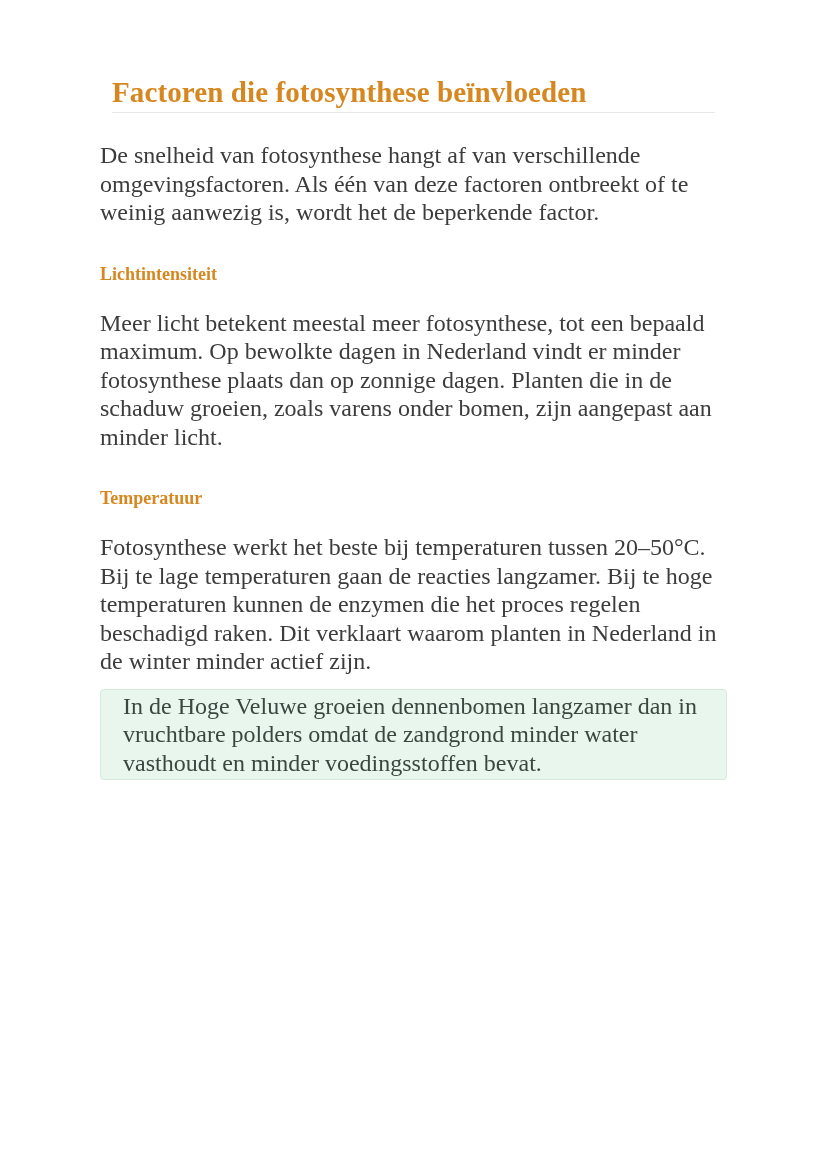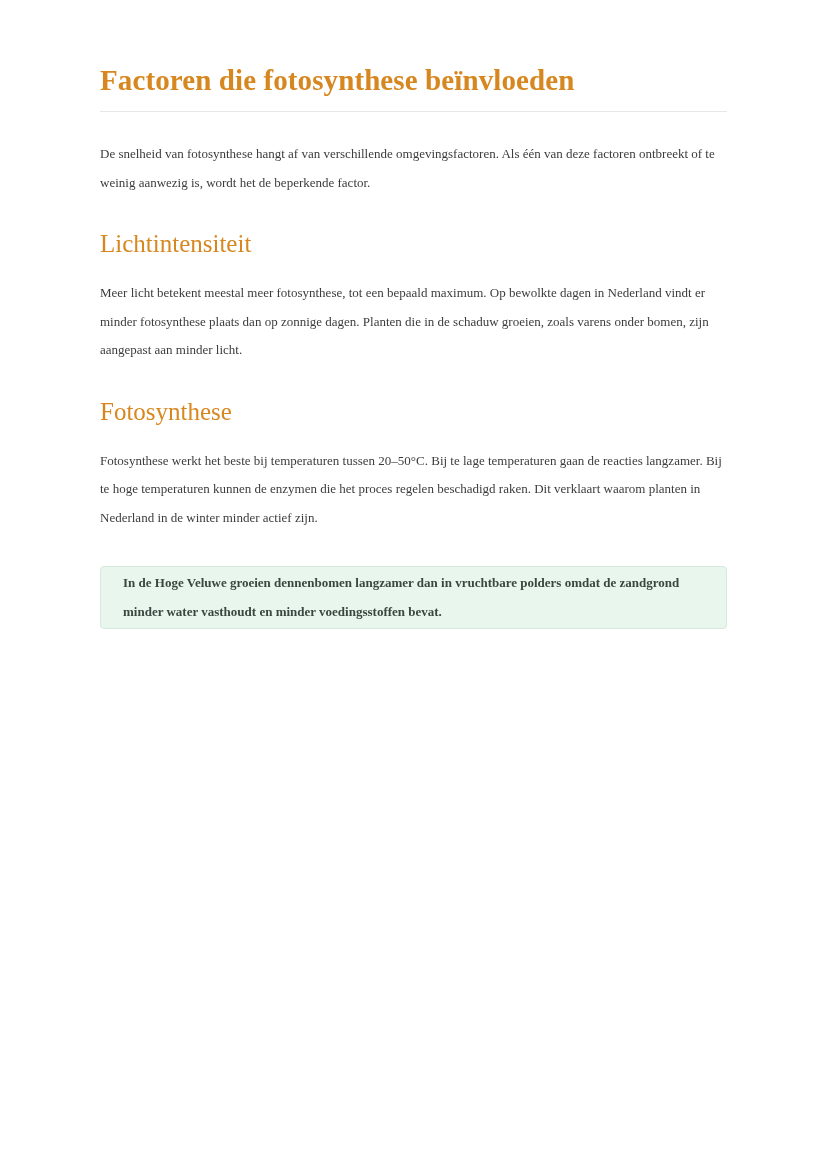--- a/index.html
+++ b/index.html
@@ -15,68 +15,67 @@
   body{
     width:828px; height:1171px; overflow:hidden;
     font-family:"Liberation Serif","DejaVu Serif",serif;
     color:var(--body-text);
   }
   .page{
     width:828px; height:1171px;
     padding:62px 101px 0 100px;
   }
   .doc-title{
-    margin:0;
+    margin:12px;
     font-size:29px;
     line-height:36px;
     font-weight:700;
     color:var(--accent);
-    padding-bottom:13px;
+    padding-bottom:2px;
     border-bottom:1px solid var(--divider);
     letter-spacing:0.1px;
   }
   p{
-    font-size:13px;
+    font-size:24px;
     line-height:28.5px;
     margin:0;
   }
   .intro{ margin-top:28px; }
   .section-heading{
     margin:35px 0 23px;
-    font-size:25px;
+    font-size:18px;
     line-height:24px;
-    font-weight:400;
+    font-weight:700;
     color:var(--accent);
   }
   .callout{
-    margin-top:34px;
+    margin-top:13px;
     background:var(--callout-bg);
     border:1px solid var(--callout-border);
     border-radius:4px;
     padding:2px 22px;
-    font-weight:bold;
   }
   .callout p{ color:var(--callout-text); }
 </style>
 </head>
 <body>
 
 <div class="page">
 
   <h1 class="doc-title">Factoren die fotosynthese beïnvloeden</h1>
 
   <p class="intro">De snelheid van fotosynthese hangt af van verschillende omgevingsfactoren. Als één van deze factoren ontbreekt of te weinig aanwezig is, wordt het de beperkende factor.</p>
 
   <section>
     <h2 class="section-heading">Lichtintensiteit</h2>
     <p>Meer licht betekent meestal meer fotosynthese, tot een bepaald maximum. Op bewolkte dagen in Nederland vindt er minder fotosynthese plaats dan op zonnige dagen. Planten die in de schaduw groeien, zoals varens onder bomen, zijn aangepast aan minder licht.</p>
   </section>
 
   <section>
-    <h2 class="section-heading">Fotosynthese</h2>
+    <h2 class="section-heading">Temperatuur</h2>
     <p>Fotosynthese werkt het beste bij temperaturen tussen 20–50°C. Bij te lage temperaturen gaan de reacties langzamer. Bij te hoge temperaturen kunnen de enzymen die het proces regelen beschadigd raken. Dit verklaart waarom planten in Nederland in de winter minder actief zijn.</p>
   </section>
 
 
   <section>
   </section>
 
   <aside class="callout">
     <p>In de Hoge Veluwe groeien dennenbomen langzamer dan in vruchtbare polders omdat de zandgrond minder water vasthoudt en minder voedingsstoffen bevat.</p>
   </aside>

